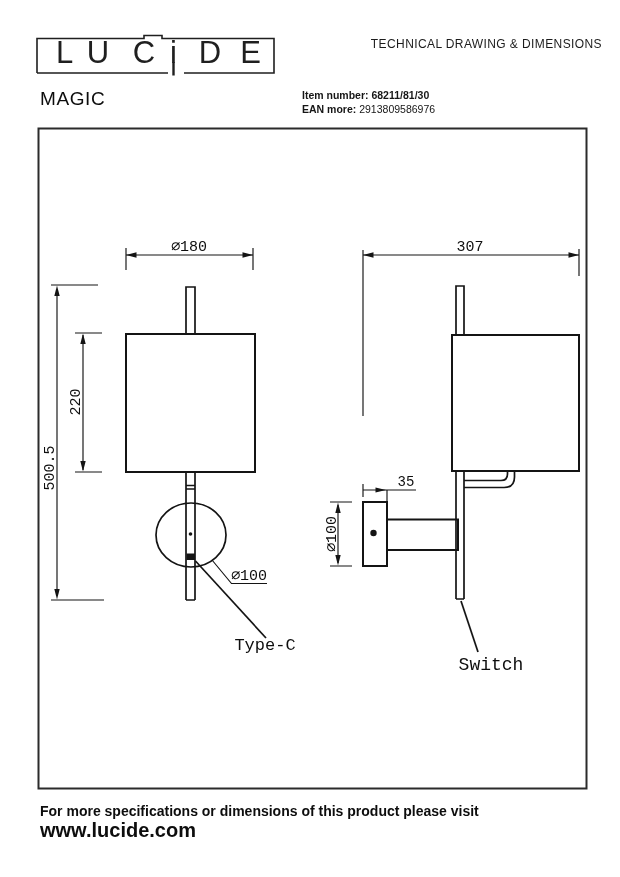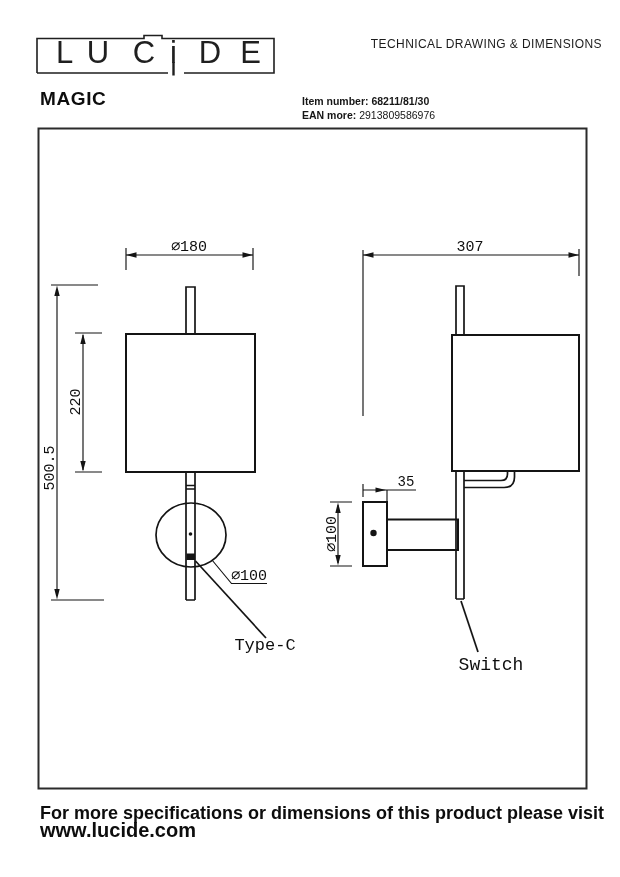--- a/index.html
+++ b/index.html
@@ -1,37 +1,37 @@
 <!DOCTYPE html>
 <html><head>
 <meta charset="utf-8">
 <style>
   html,body{margin:0;padding:0;background:#fff;}
   .page{position:relative;width:620px;height:877px;background:#fff;overflow:hidden;
         font-family:"Liberation Sans",sans-serif;color:#111;}
   .doc-title{position:absolute;top:37px;right:18px;font-size:12px;letter-spacing:.4px;
              font-weight:400;color:#1c1c1c;text-align:right;}
-  .product-name{position:absolute;left:40px;top:88px;font-size:19px;font-weight:bold;
+  .product-name{position:absolute;left:40px;top:88px;font-size:19px;font-weight:normal;
                 letter-spacing:.6px;color:#0d0d0d;}
-  .meta{position:absolute;left:302px;top:89px;font-size:10.5px;line-height:13.5px;color:#161616;margin-top:6px;}
+  .meta{position:absolute;left:302px;top:89px;font-size:10.5px;line-height:13.5px;color:#161616;}
   .meta .b{font-weight:bold;}
   .logo-svg{position:absolute;left:36px;top:32px;}
   .logo-svg path,.logo-svg line{stroke:#1f1f1f;stroke-width:1.6;fill:none;}
   .logo-svg text{font-family:"Liberation Sans",sans-serif;font-size:31px;fill:#1f1f1f;}
   .drawing{position:absolute;left:0;top:0;}
   .frame{fill:none;stroke:#2b2b2b;stroke-width:2;}
   .oline{fill:none;stroke:#141414;stroke-width:1.7;}
   .o2{fill:none;stroke:#141414;stroke-width:2;}
   .dline{fill:none;stroke:#141414;stroke-width:1.15;}
   .ink{fill:#141414;stroke:none;}
   text.dim{font-family:"Liberation Mono","DejaVu Sans Mono",monospace;font-size:15px;fill:#0e0e0e;}
   text.dim-sm{font-family:"Liberation Mono","DejaVu Sans Mono",monospace;font-size:14px;fill:#0e0e0e;}
   text.lbl{font-family:"Liberation Mono","DejaVu Sans Mono",monospace;font-size:17px;fill:#0e0e0e;}
   text.lbl-lg{font-family:"Liberation Mono","DejaVu Sans Mono",monospace;font-size:18px;fill:#0e0e0e;}
-  .footer-note{position:absolute;left:40px;top:803px;font-size:18px;font-weight:bold;color:#0d0d0d;}
+  .footer-note{position:absolute;left:40px;top:803px;font-size:14px;font-weight:bold;color:#0d0d0d;}
   .footer-site{position:absolute;left:40px;top:819px;font-size:20px;font-weight:bold;color:#0d0d0d;}
 </style>
 </head>
 <body>
 
 <div class="page">
 
   <svg class="logo-svg" width="240" height="46" viewBox="0 0 240 46">
     <path d="M1,41 V6.5 H108 V3.5 H126 V6.5 H238 V41 H148 M132,41 H1"></path>
     <line x1="137.5" y1="30" x2="137.5" y2="43.5" style="stroke-width:2.4"></line>

